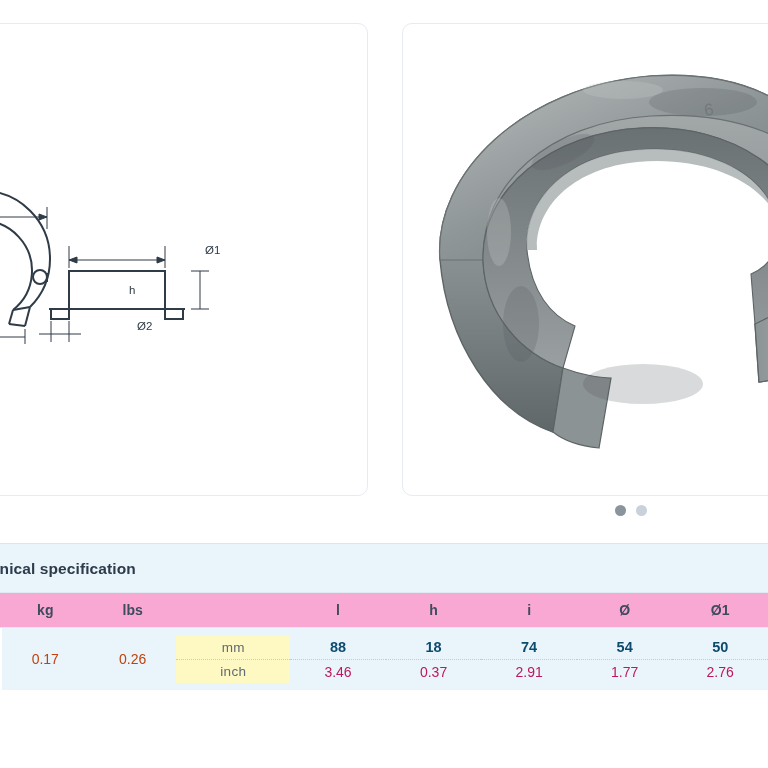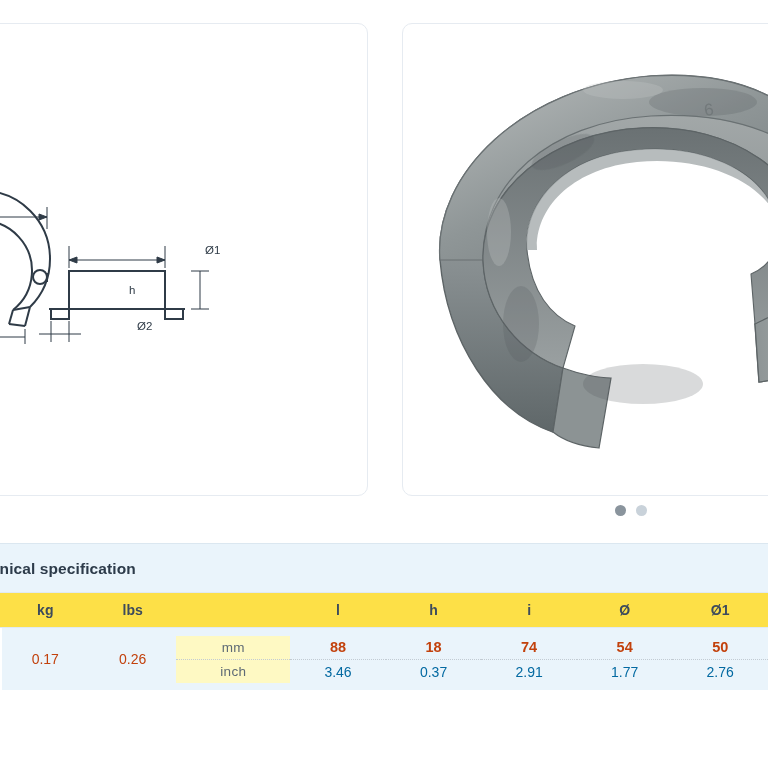--- a/index.html
+++ b/index.html
@@ -102,21 +102,21 @@
     letter-spacing: .1px;
   }
 
   table.spec-table {
     width: 864px;
     border-collapse: collapse;
     font-size: 13.5px;
   }
 
   table.spec-table thead th {
-    background: #fde047;
+    background: #f9a8d4;
     font-size: 14px;
     font-weight: bold;
     color: #3d4b5c;
     padding: 9px 6px;
     border-top: 1px solid #e0eaf2;
     border-bottom: 1px solid #e0eaf2;
     text-align: center;
   }
 
   th.sku-head {
@@ -159,27 +159,27 @@
   .unit-cell.mm { border-bottom: 1px dotted #c2cbd3; }
 
   .dim-stack {
     display: flex;
     flex-direction: column;
     height: 62px;
     justify-content: center;
   }
   .dim-mm {
     font-weight: bold;
-    color: #c2410c;
+    color: #0c4a6e;
     font-size: 14.5px;
     padding: 4px 0;
     border-bottom: 1px dotted #c2cbd3;
   }
   .dim-in {
-    color: #0369a1;
+    color: #be185d;
     font-size: 14px;
     padding: 4px 0;
   }
 
   
   .lbl {
     position: absolute;
     font-size: 11.5px;
     color: #2f3b47;
     font-family: "Liberation Sans", sans-serif;

